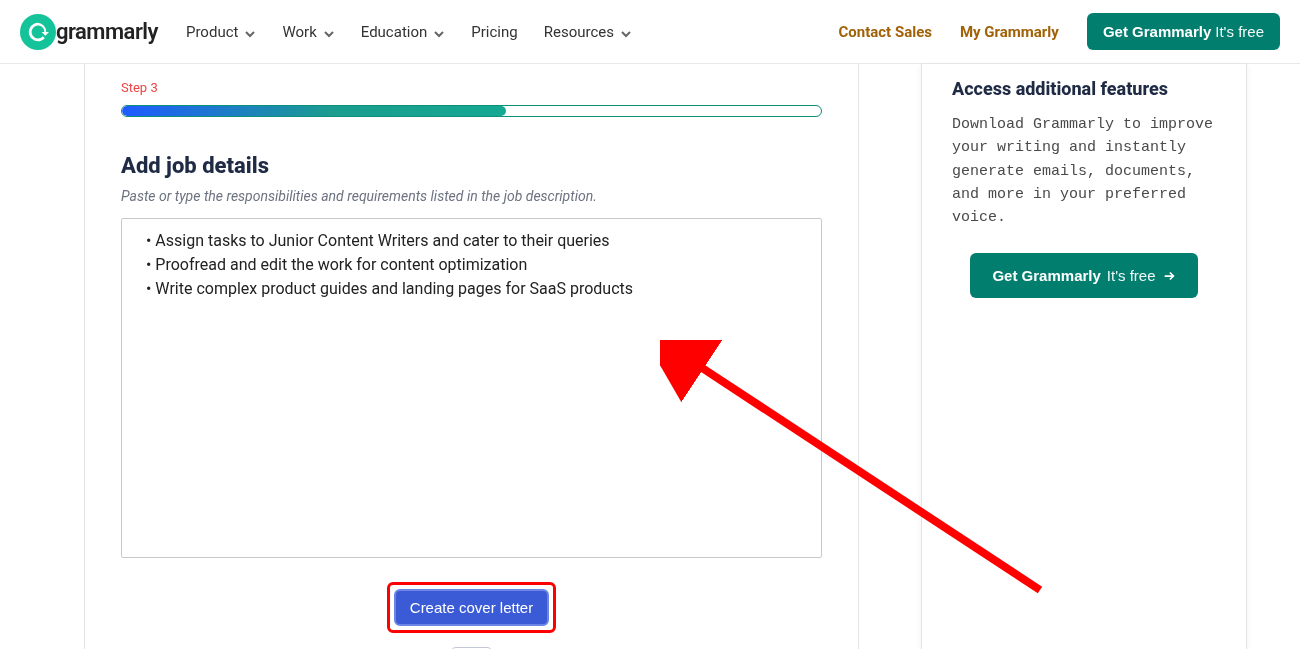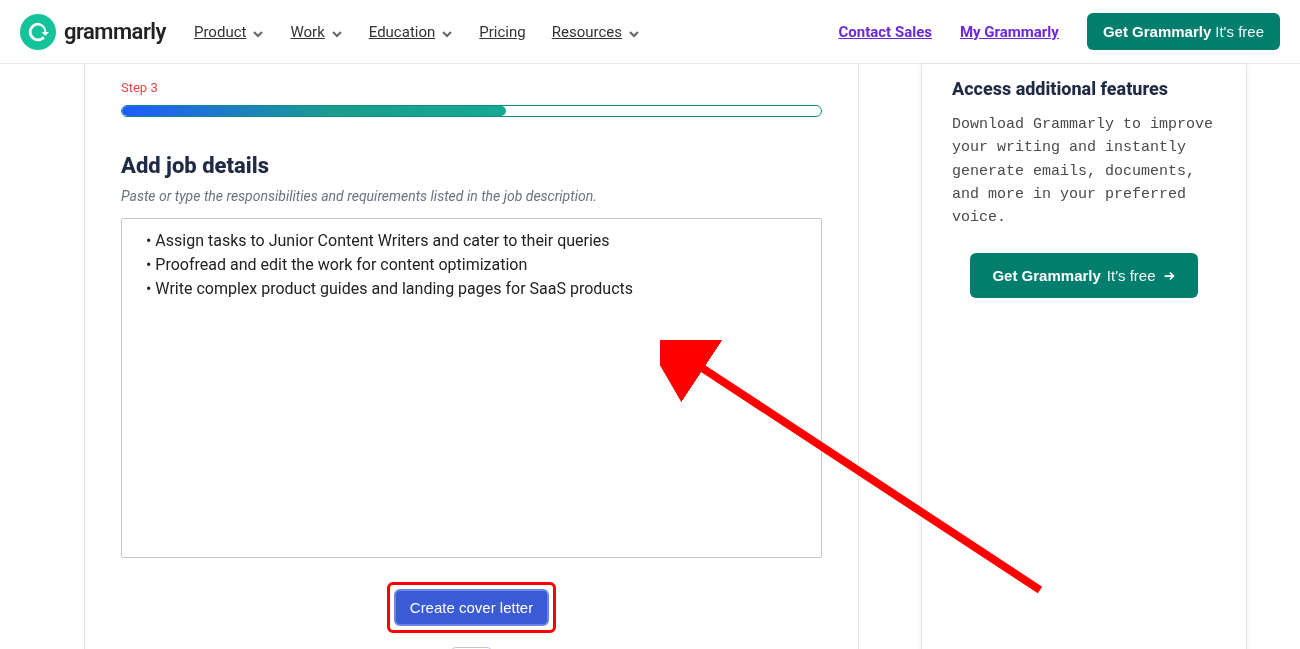--- a/index.html
+++ b/index.html
@@ -14,38 +14,38 @@
   
   .header {
     display: flex;
     align-items: center;
     justify-content: space-between;
     padding: 0 20px;
     height: 64px;
     border-bottom: 1px solid #e8e8e8;
   }
   .header-left { display: flex; align-items: center; gap: 28px; }
-  .logo { display: flex; align-items: center; gap: 8px; }
+  .logo { display: flex; align-items: center; gap: 0; }
   .logo-mark {
     width: 36px; height: 36px; border-radius: 50%;
     background: #15c39a;
     display: flex; align-items: center; justify-content: center;
     position: relative;
   }
   .logo-mark svg { width: 22px; height: 22px; fill: #fff; }
   .logo-text { font-size: 22px; font-weight: 600; color: #222; letter-spacing: -0.5px; }
   .nav { display: flex; align-items: center; gap: 26px; }
   .nav-item {
     display: flex; align-items: center; gap: 6px;
-    color: #333; font-size: 15px; cursor: pointer; text-decoration: underline;
+    color: #333; font-size: 15px; cursor: pointer;
   }
   .chev { width: 12px; height: 12px; }
   .chev svg { stroke: #666; }
   .header-right { display: flex; align-items: center; gap: 28px; }
-  .header-link { font-size: 15px; font-weight: 700; color: #6d28d9; cursor: pointer; text-decoration: underline; }
+  .header-link { font-size: 15px; font-weight: 700; color: #a16207; cursor: pointer; }
   .cta-btn {
     background: #027e6f;
     color: #fff;
     border: none;
     border-radius: 6px;
     padding: 10px 16px;
     font-size: 15px;
     cursor: pointer;
     display: flex; align-items: center; gap: 4px;
   }

